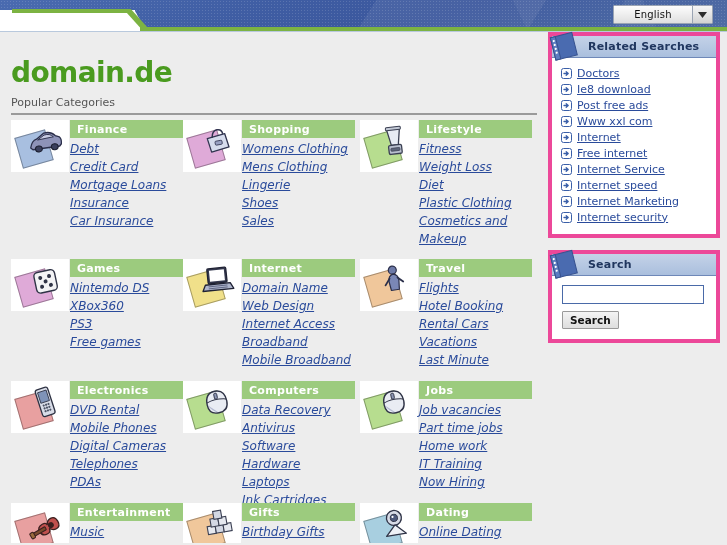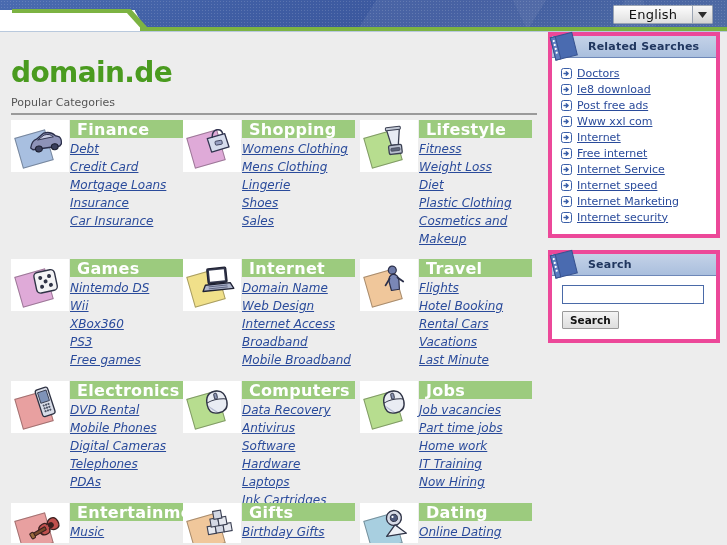--- a/index.html
+++ b/index.html
@@ -73,21 +73,21 @@
     position:absolute; right:14px; top:5px;
     width:100px; height:19px;
     display:flex; align-items:stretch;
     border:1px solid #9aa4b3;
     background:linear-gradient(#fdfdfd,#dfdfdf);
     border-radius:1px;
     cursor:pointer;
   }
   #lang-label {
     flex:1; display:flex; align-items:center; justify-content:center;
-    font-size:13px; color:#111; letter-spacing:.2px;
+    font-size:10px; color:#111; letter-spacing:.2px;
   }
   #lang-arrow {
     width:20px; border-left:1px solid #9aa4b3;
     display:flex; align-items:center; justify-content:center;
     background:linear-gradient(#f6f6f6,#d2d2d2);
   }
   #lang-arrow svg { display:block; }
 
   
   #content { position:absolute; left:0; top:32px; width:727px; height:513px; }
@@ -120,21 +120,21 @@
   .cat-cell.c1 { left:172px; }
   .cat-cell.c2 { left:349px; }
 
   .cat-head {
     position:absolute; left:59px; top:0; right:0; height:18px;
     background:#9ccb7e;
     display:flex; align-items:center;
   }
   .cat-head .t {
     margin-left:7px;
-    font-size:16px; font-weight:bold; color:#ffffff;
+    font-size:11px; font-weight:bold; color:#ffffff;
     letter-spacing:.3px;
     text-align:right;
   }
   .cat-links {
     position:absolute; left:59px; top:20px; right:4px;
   }
   .cat-links a {
     display:block;
     color:#2a4b9b; text-decoration:underline;
     font-size:12px;
@@ -342,21 +342,20 @@
                   <circle cx="25" cy="25" r="2" fill="#2f3346"></circle>
                 </g>
               </svg>
             </div>
           </div>
           <div class="cat-head">
             <span class="t">Games</span>
           </div>
           <div class="cat-links">
             <a href="#">Nintemdo DS</a>
-            <a href="#">Wii</a>
             <a href="#">XBox360</a>
             <a href="#">PS3</a>
             <a href="#">Free games</a>
           </div>
         </div>
         <div class="cat-cell c1">
           <div class="cat-icon">
             <div class="sq" style="background: rgb(240, 224, 138);"></div>
             <div class="glyph">
               <svg width="40" height="40" viewBox="0 0 40 40">

